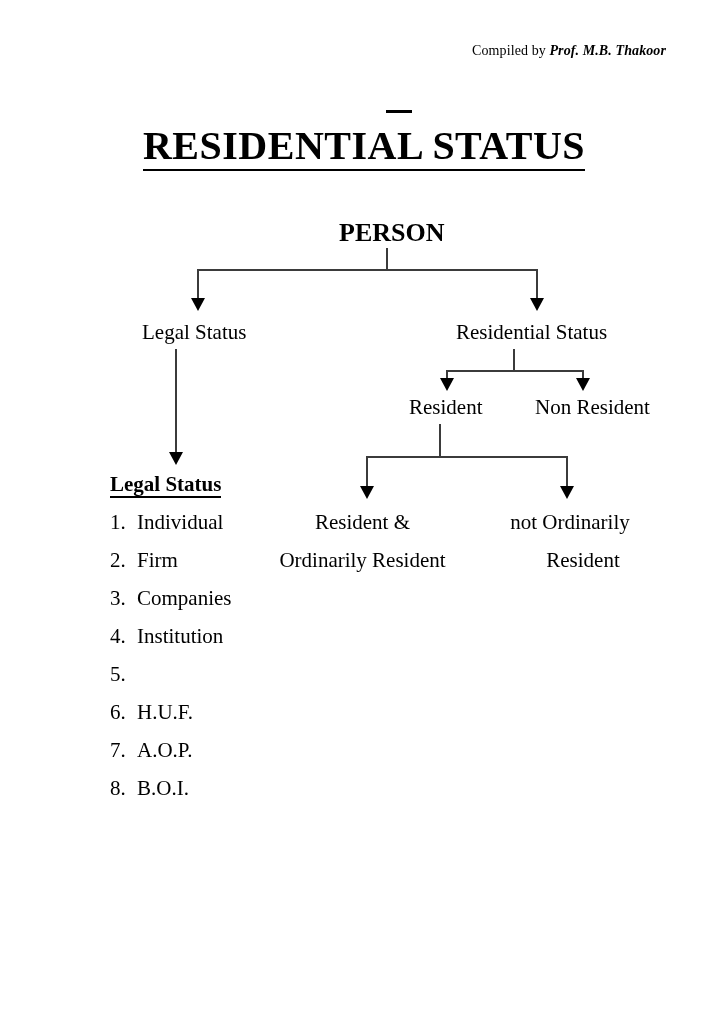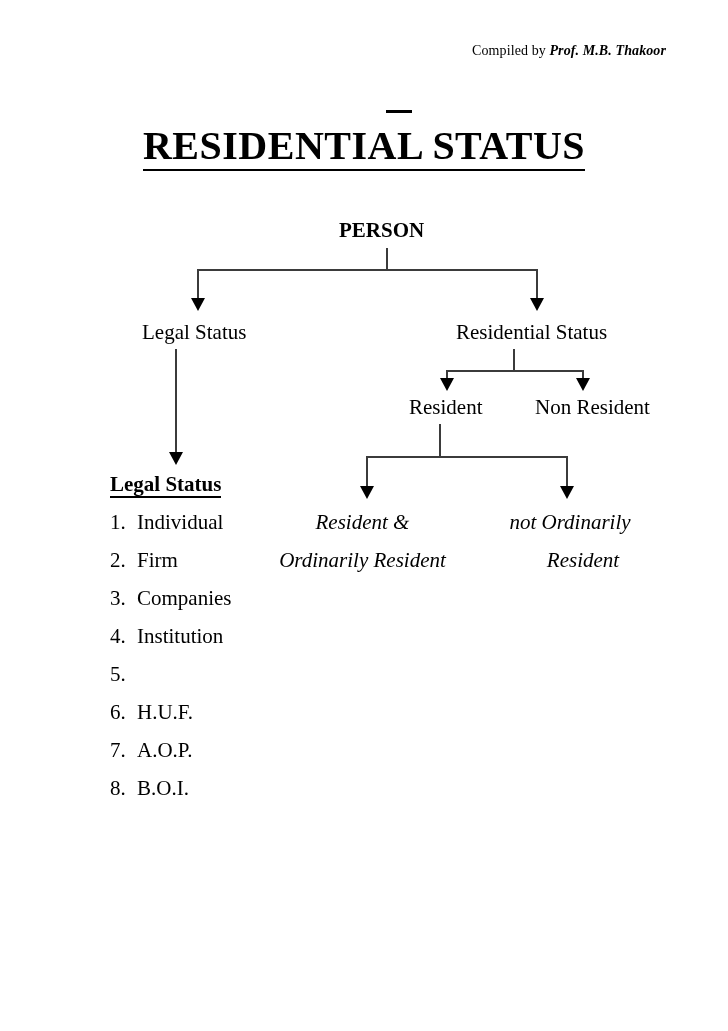--- a/index.html
+++ b/index.html
@@ -62,21 +62,21 @@
   .node {
     position: absolute;
     white-space: nowrap;
     font-size: 21px;
     line-height: 1.05;
   }
 
   .node-person {
     left: 339px;
     top: 219px;
-    font-size: 21px;
+    font-size: 26px;
     font-weight: bold;
   }
   .node-legal-status {
     left: 142px;
     top: 321px;
   }
   .node-residential-status {
     left: 456px;
     top: 321px;
   }
@@ -141,21 +141,20 @@
   }
 
   
   .leaf-col {
     position: absolute;
     font-size: 21px;
   }
   .leaf-col .lrow {
     height: 38px;
     white-space: nowrap;
-    font-style: italic;
   }
   .leaf-ror {
     left: 255px;
     top: 510px;
     width: 215px;
     text-align: center;
   }
   .leaf-rnor {
     left: 470px;
     top: 510px;

